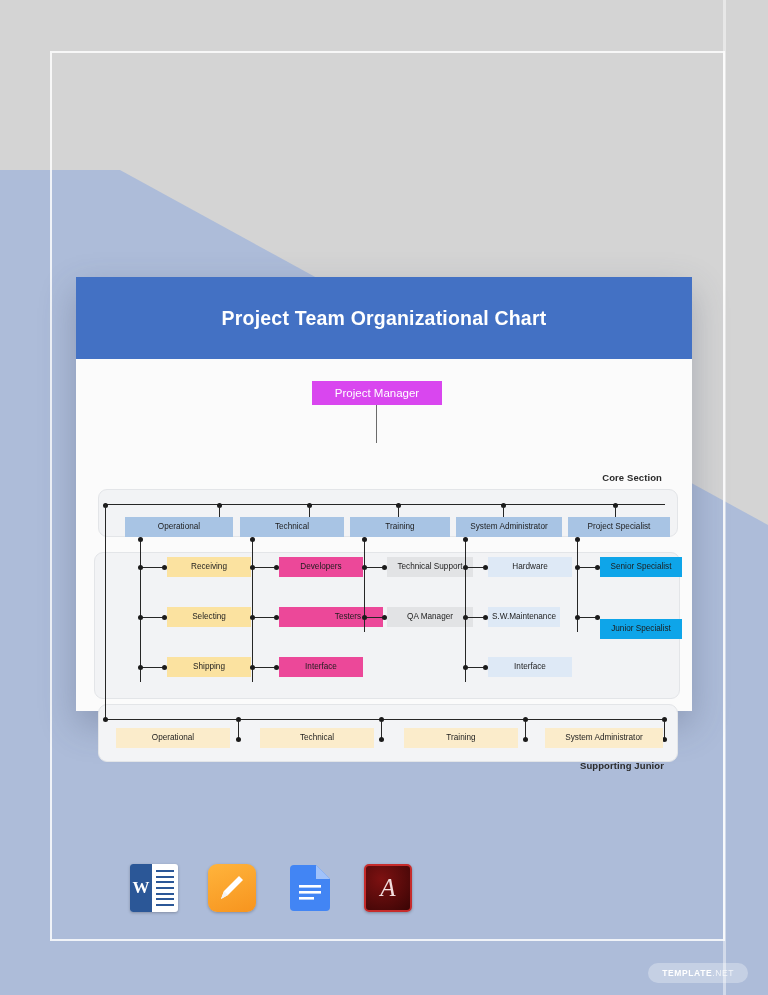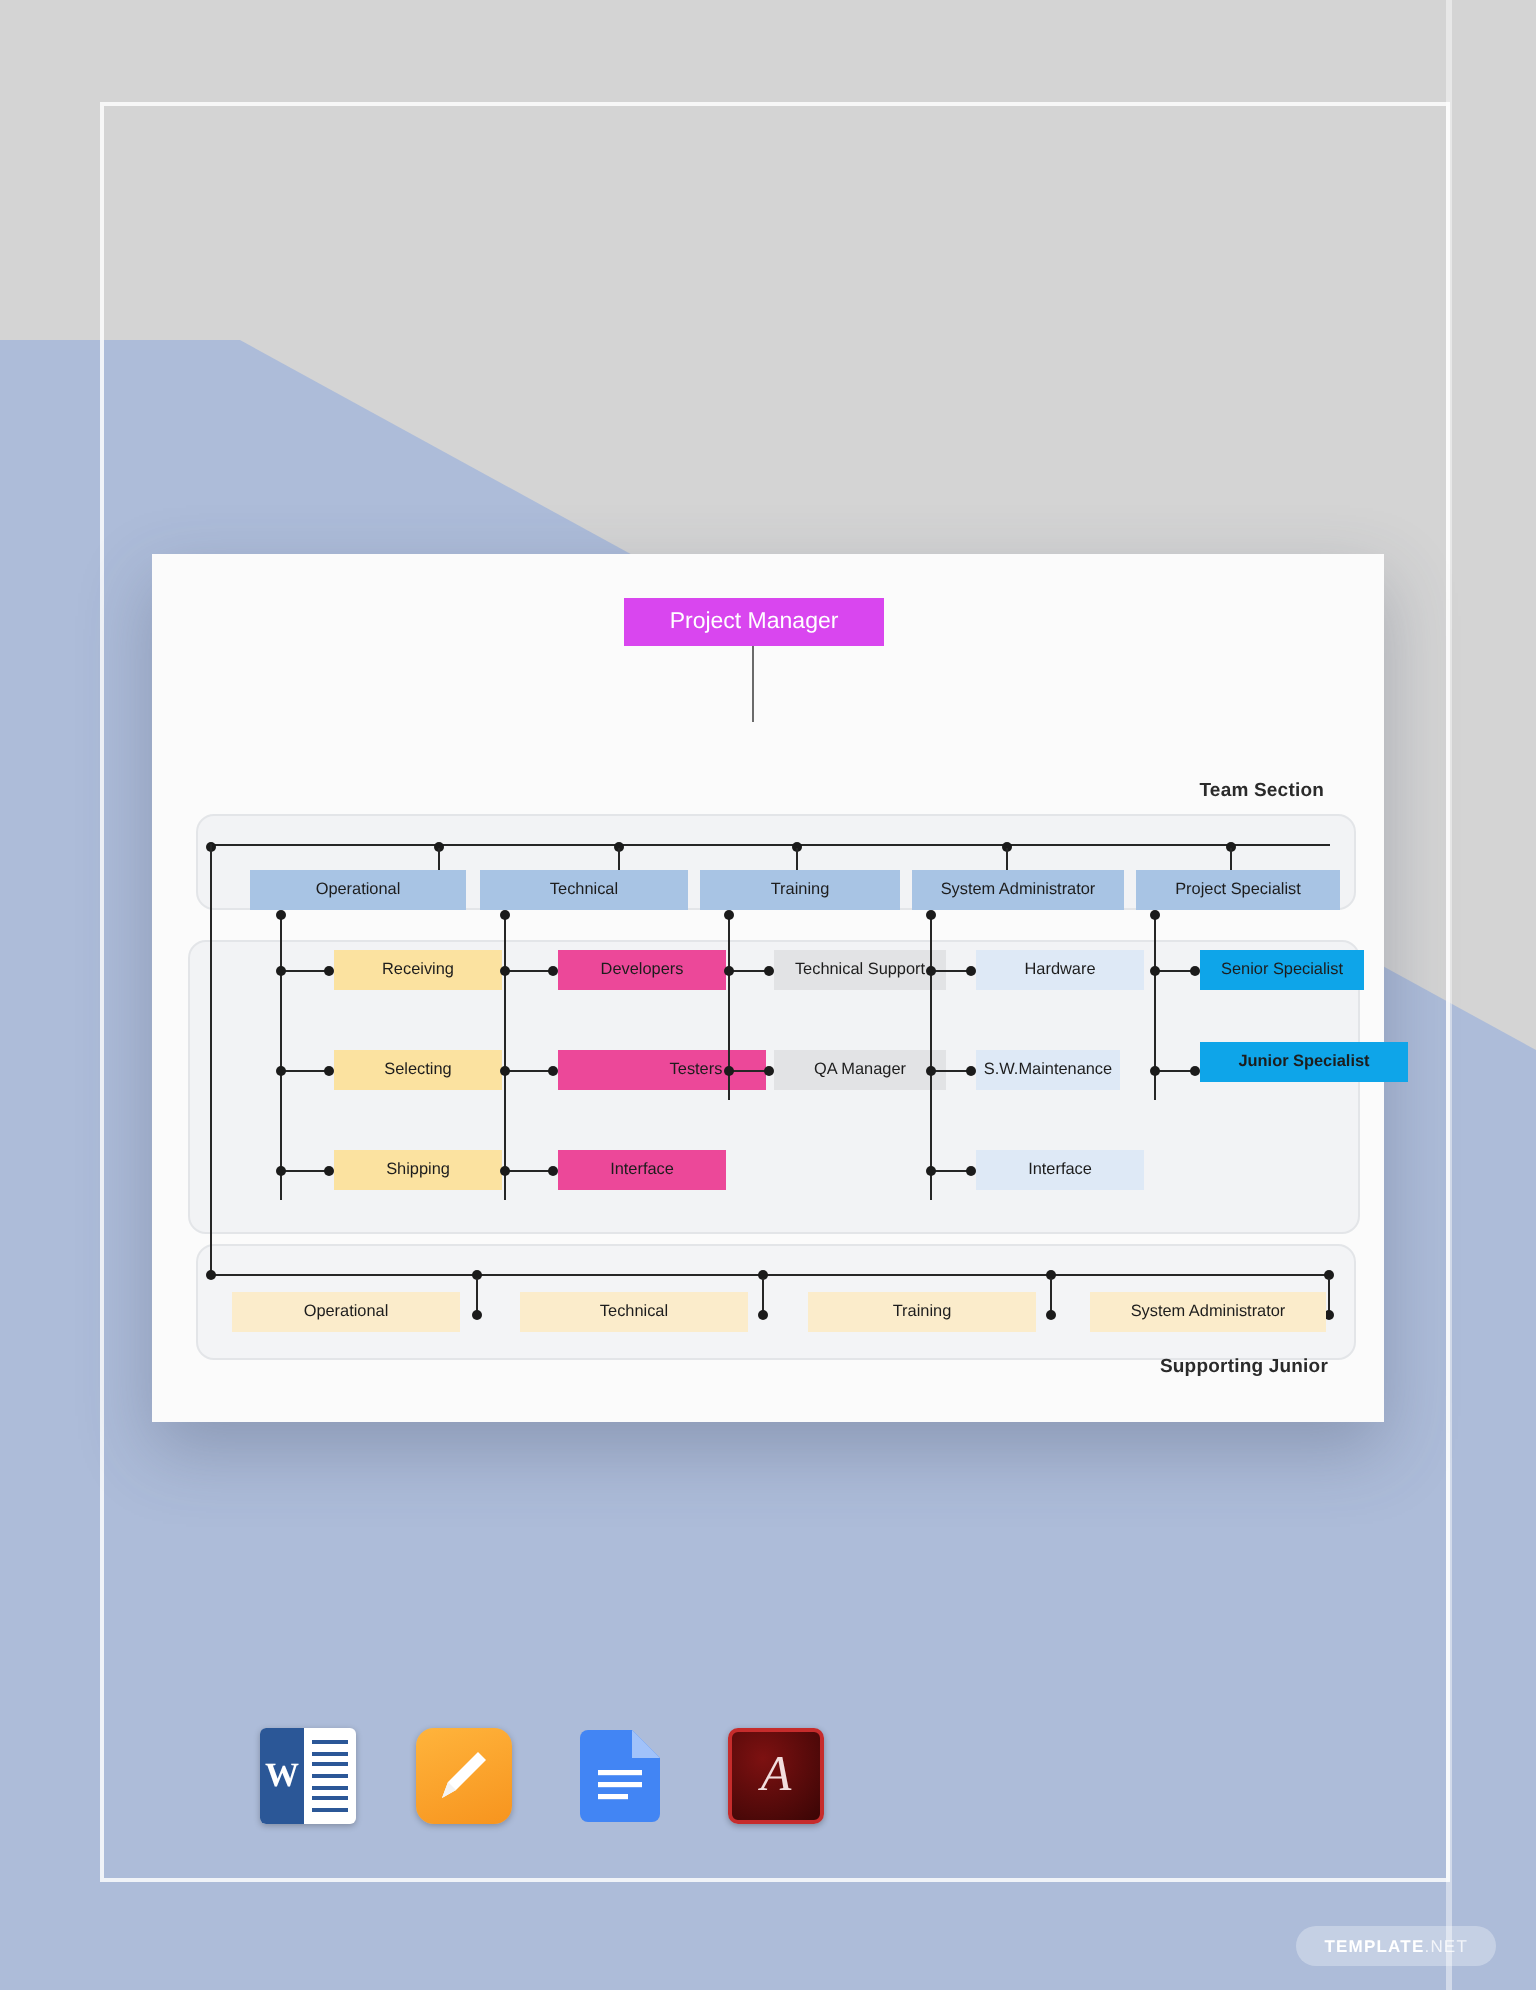--- a/index.html
+++ b/index.html
@@ -140,28 +140,31 @@
 </head>
 <body>
 
 <div id="bg-base"></div>
 <div id="bg-blue-diagonal"></div>
 <div id="bg-vline"></div>
 <div id="bg-frame"></div>
 
 <div id="doc-card">
 
+  <div id="doc-header">
+    <div id="doc-title">Project Team Organizational Chart</div>
+  </div>
 
   <div id="chart-area">
 
     <div id="core-panel" class="section-panel"></div>
     <div id="middle-panel" class="section-panel"></div>
     <div id="supporting-panel" class="section-panel"></div>
 
-    <div id="core-caption" class="section-caption">Team Section</div>
+    <div id="core-caption" class="section-caption">Core Section</div>
     <div id="supporting-caption" class="section-caption">Supporting Junior</div>
 
     <div class="node root" style="left:236px; top:22px;">Project Manager</div>
 
     <div class="conn v thin" style="left:300px; top:46px; height:38px;"></div>
 
     <div class="conn h" style="left:29px; top:145px; width:560px;"></div>
 
     <div class="dot" style="left:27px;  top:143.5px;"></div>
     <div class="dot" style="left:141px; top:143.5px;"></div>
@@ -261,21 +264,21 @@
     <div class="dot" style="left:499px; top:178px;"></div>
 
     <div class="conn h" style="left:503px; top:208px; width:20px;"></div>
     <div class="dot" style="left:499px; top:206px;"></div>
     <div class="dot" style="left:519px; top:206px;"></div>
     <div class="node green-lt" style="left:524px; top:198px; width:82px; height:20px;">Senior Specialist</div>
 
     <div class="conn h" style="left:503px; top:258px; width:20px;"></div>
     <div class="dot" style="left:499px; top:256px;"></div>
     <div class="dot" style="left:519px; top:256px;"></div>
-    <div class="node green-lt" style="left:524px; top:244px; width:104px; height:20px;font-weight:bold;">Junior Specialist</div>
+    <div class="node green-lt" style="left:524px; top:260px; width:82px; height:20px;">Junior Specialist</div>
 
     <div class="conn h" style="left:29px; top:360px; width:560px;"></div>
     <div class="dot" style="left:27px;  top:358px;"></div>
     <div class="dot" style="left:160px; top:358px;"></div>
     <div class="dot" style="left:303px; top:358px;"></div>
     <div class="dot" style="left:447px; top:358px;"></div>
     <div class="dot" style="left:586px; top:358px;"></div>
 
     <div class="conn v" style="left:162px; top:362px; height:18px;"></div>
     <div class="conn v" style="left:305px; top:362px; height:18px;"></div>

